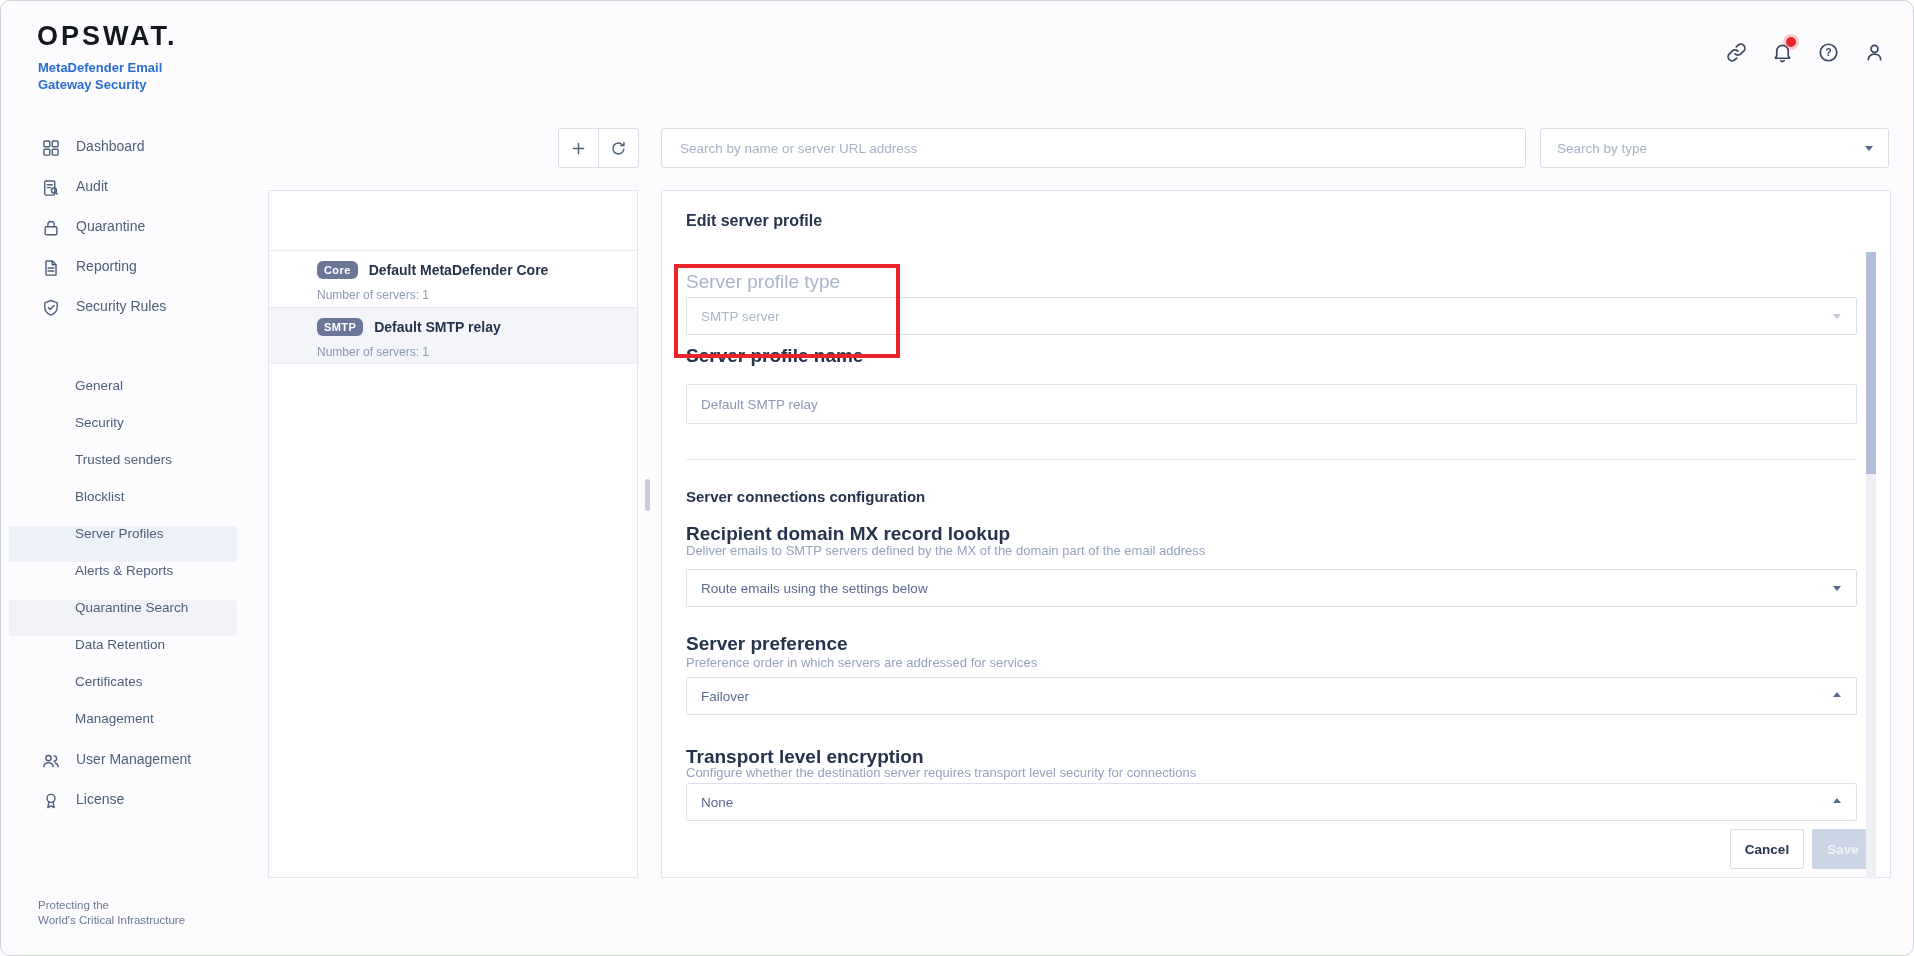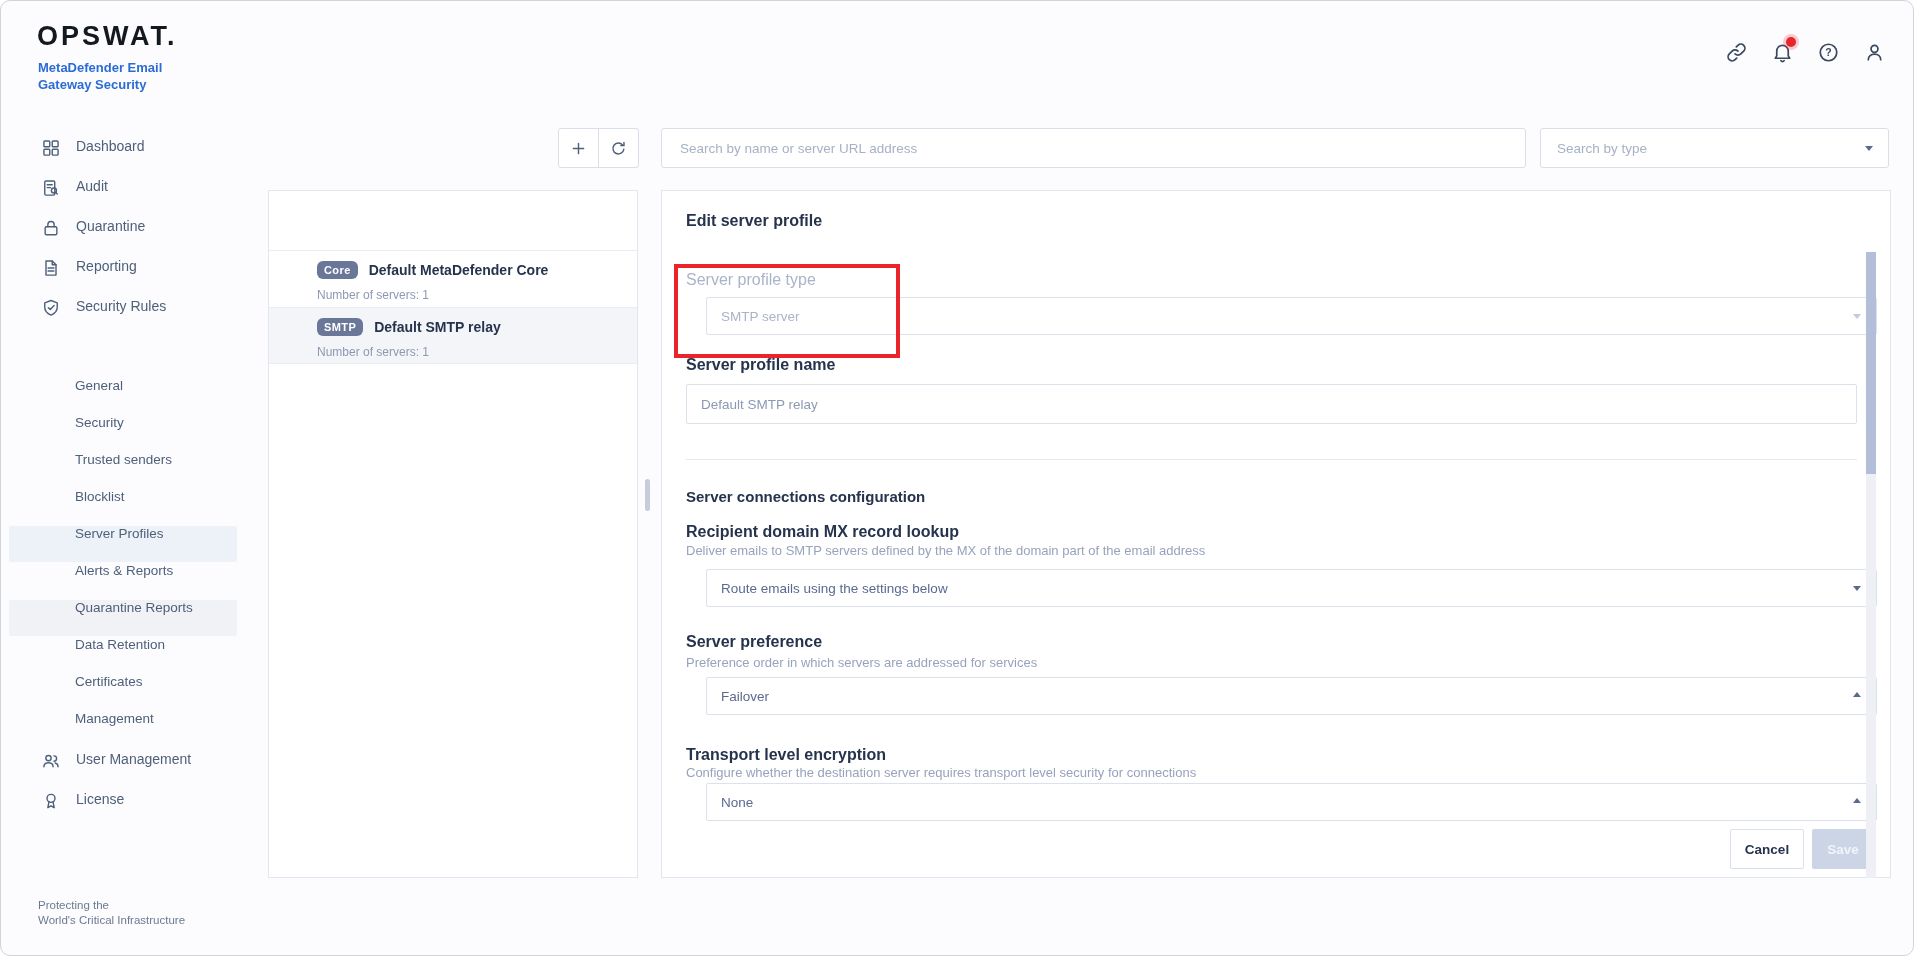--- a/index.html
+++ b/index.html
@@ -48,26 +48,26 @@
   .srv-row.selected{background:#f4f5f8;border-bottom:1px solid #e9ecf2;}
   .srv-line1{position:absolute;left:48px;top:10px;display:flex;align-items:center;gap:11px;}
   .srv-badge{background:#6a7799;color:#fff;font-size:11px;font-weight:700;letter-spacing:.4px;
              padding:3px 7px;border-radius:6px;}
   .srv-name{font-size:14px;font-weight:700;color:#26334d;}
   .srv-meta{position:absolute;left:48px;top:37px;font-size:12px;color:#8c99b3;}
   .list-scroll-thumb{position:absolute;left:644px;top:478px;width:5px;height:32px;background:#c6ccd9;border-radius:3px;}
 
   
   .edit-title{position:absolute;left:24px;top:21px;font-size:16px;font-weight:700;color:#26334d;}
-  .f-label{position:absolute;left:24px;font-size:16px;font-weight:700;color:#26334d;}
+  .f-label{position:absolute;left:24px;font-size:19px;font-weight:700;color:#26334d;}
   .f-label.disabled{font-weight:400;color:#a9b4c9;}
   .f-desc{position:absolute;left:24px;font-size:13px;color:#97a3bc;}
   .f-select{position:absolute;left:24px;width:1171px;height:38px;border:1px solid #dce1ec;border-radius:2px;
             box-sizing:border-box;display:flex;align-items:center;padding:0 14px;font-size:13.5px;
-            color:#5a6a8f;background:#fff;cursor:pointer;margin-left:20px;}
+            color:#5a6a8f;background:#fff;cursor:pointer;}
   .f-select.disabled{color:#a9b4c9;cursor:default;}
   .f-input{position:absolute;left:24px;width:1171px;height:40px;border:1px solid #dce1ec;border-radius:2px;
            box-sizing:border-box;padding:0 14px;font-size:13.5px;color:#8c99b3;background:#fff;outline:none;
            font-family:"Liberation Sans",sans-serif;}
   .caret{position:absolute;right:15px;top:50%;margin-top:-2px;width:0;height:0;
          border-left:4.5px solid transparent;border-right:4.5px solid transparent;}
   .caret.down{border-top:5.5px solid #5a6a8f;}
   .caret.down.light{border-top-color:#c3cad9;}
   .caret.up{border-bottom:5.5px solid #5a6a8f;margin-top:-4px;}
   .divider{position:absolute;left:24px;width:1171px;height:0;border-top:1px solid #e6e9f1;}
@@ -177,21 +177,21 @@
   <div class="nav-item nav-sub" style="top:488px">
     <span>Blocklist</span>
   </div>
   <div class="nav-item nav-sub nav-active" style="top:525px">
     <span>Server Profiles</span>
   </div>
   <div class="nav-item nav-sub" style="top:562px">
     <span>Alerts &amp; Reports</span>
   </div>
   <div class="nav-item nav-sub nav-hover" style="top:599px">
-    <span>Quarantine Reports</span>
+    <span>Quarantine Search</span>
   </div>
   <div class="nav-item nav-sub" style="top:636px">
     <span>Data Retention</span>
   </div>
   <div class="nav-item nav-sub" style="top:673px">
     <span>Certificates</span>
   </div>
   <div class="nav-item nav-sub" style="top:710px">
     <span>Management</span>
   </div>
@@ -259,21 +259,21 @@
     <div class="edit-title">Edit server profile</div>
 
     <div class="red-box"></div>
 
     <div class="f-label disabled" style="top:80px">Server profile type</div>
     <div class="f-select disabled" style="top:106px">
       <span>SMTP server</span>
       <span class="caret down light"></span>
     </div>
 
-    <div class="f-label" style="top:165px">Server profile name</div>
+    <div class="f-label" style="top:154px">Server profile name</div>
     <input class="f-input" style="top: 193px;" value="Default SMTP relay">
 
     <div class="divider" style="top:268px"></div>
 
     <div class="section-title" style="top:297px">Server connections configuration</div>
 
     <div class="f-label" style="top:332px">Recipient domain MX record lookup</div>
     <div class="f-desc" style="top:352px">Deliver emails to SMTP servers defined by the MX of the domain part of the email address</div>
     <div class="f-select" style="top:378px">
       <span>Route emails using the settings below</span>

